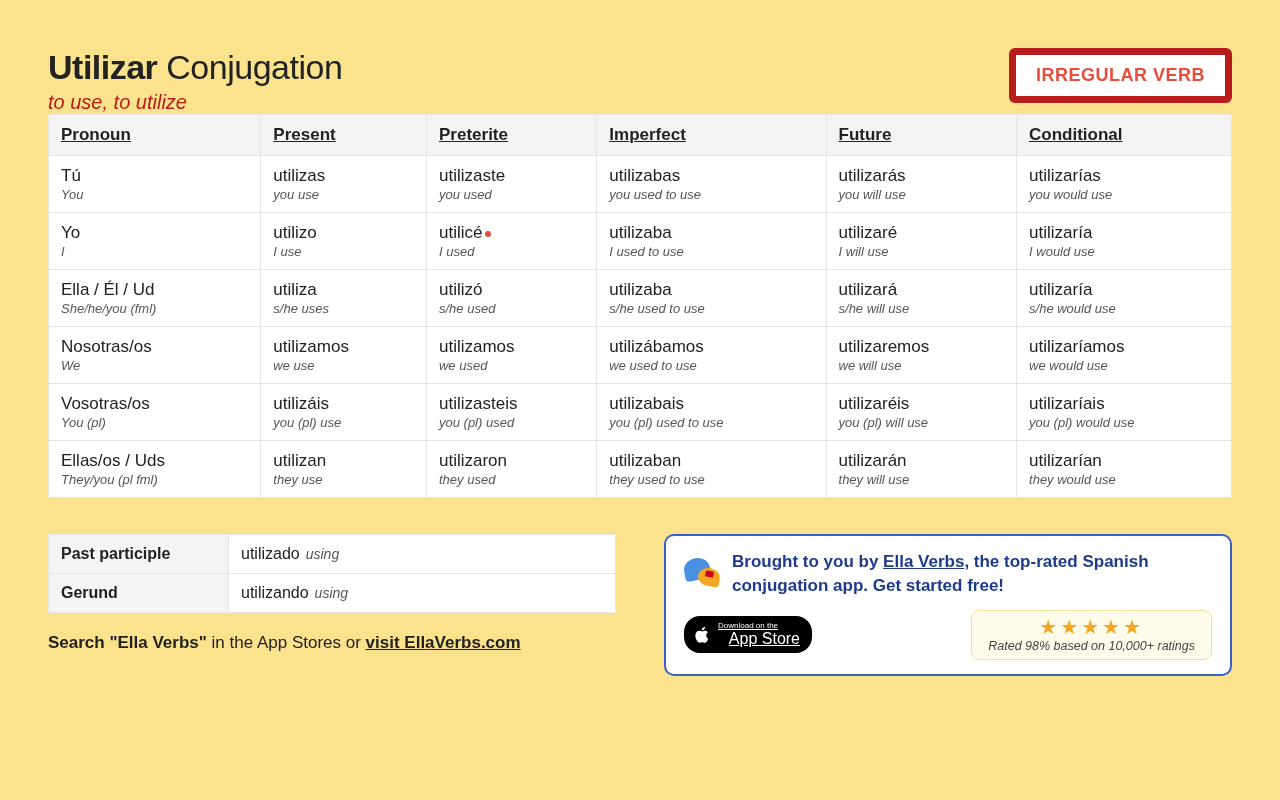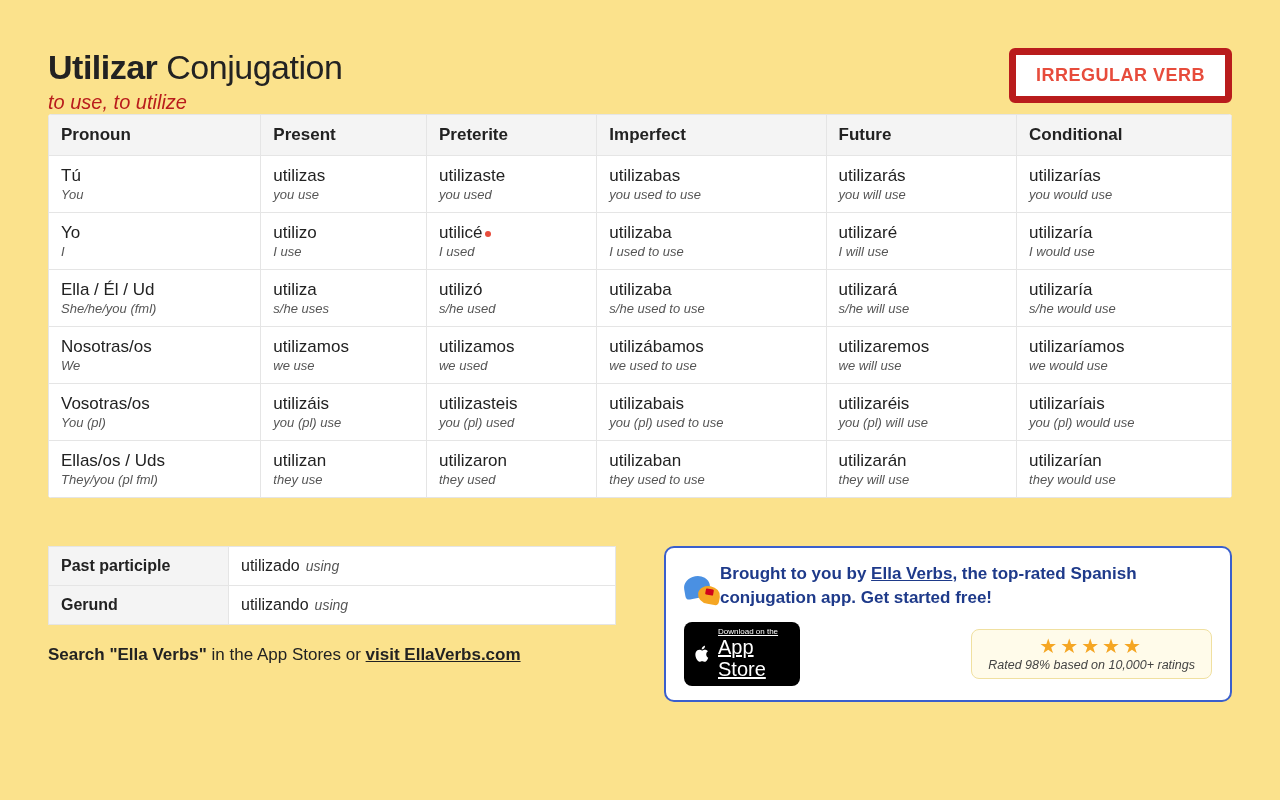--- a/index.html
+++ b/index.html
@@ -48,20 +48,21 @@
   table.conj th, table.conj td {
     border: 1px solid #e5e5e5;
     padding: 10px 12px;
     text-align: left;
     vertical-align: top;
   }
   table.conj th {
     background: #f4f4f4;
     font-weight: 600;
     font-size: 17px;
+    text-decoration: underline;
   }
   table.conj td .main {
     font-size: 17px;
   }
   table.conj td .sub {
     font-size: 13px;
     font-style: italic;
     color: #555;
     margin-top: 1px;
   }
@@ -69,21 +70,21 @@
     display: inline-block;
     width: 6px; height: 6px;
     background: #e74c3c;
     border-radius: 50%;
     margin-left: 3px;
     vertical-align: 1px;
   }
   .bottom {
     display: flex;
     gap: 48px;
-    margin-top: 48px;
+    margin-top: 36px;
     align-items: flex-start;
   }
   .left-col { width: 568px; }
   table.forms {
     width: 100%;
     border-collapse: collapse;
     background: #fff;
   }
   table.forms th, table.forms td {
     border: 1px solid #e5e5e5;
@@ -102,21 +103,22 @@
   .search-note a { color: #222; text-decoration: underline; font-weight: 600; }
   .promo {
     flex: 1;
     background: #fff;
     border: 2px solid #3a5fcd;
     border-radius: 10px;
     padding: 14px 18px;
   }
   .promo-top {
     display: flex;
-    align-items: flex-end;
+    gap: 12px;
+    align-items: center;
     margin-bottom: 12px;
   }
   .promo-icon {
     width: 36px; height: 36px;
     position: relative;
     flex-shrink: 0;
   }
   .promo-icon .bubble {
     position: absolute;
     border-radius: 50% 50% 50% 4px;
@@ -132,27 +134,27 @@
   }
   .promo-text a { color: #1e3a8a; text-decoration: underline; }
   .promo-bottom {
     display: flex;
     gap: 14px;
     align-items: center;
   }
   .store-badge {
     background: #000;
     color: #fff;
-    border-radius: 8px;
+    border-radius: 16px;
     padding: 6px 12px 6px 34px;
     position: relative;
-    width: 116px;
+    width: 128px;
   }
   .store-badge .small { font-size: 8px; display:block; line-height:1; }
-  .store-badge .big { font-size: 20px; font-weight:500; display:block; line-height:1.1; }
+  .store-badge .big { font-size: 16px; font-weight:500; display:block; line-height:1.1;text-align:right; }
   .store-badge svg { position:absolute; left:8px; top:50%; transform:translateY(-50%); }
   .rating-box {
     margin-left: auto;
     background: #fffbea;
     border: 1px solid #f0e0a0;
     border-radius: 8px;
     padding: 6px 16px;
     text-align: center;
   }
   .stars { color: #f5a623; font-size: 20px; letter-spacing: 3px; line-height:1;}

